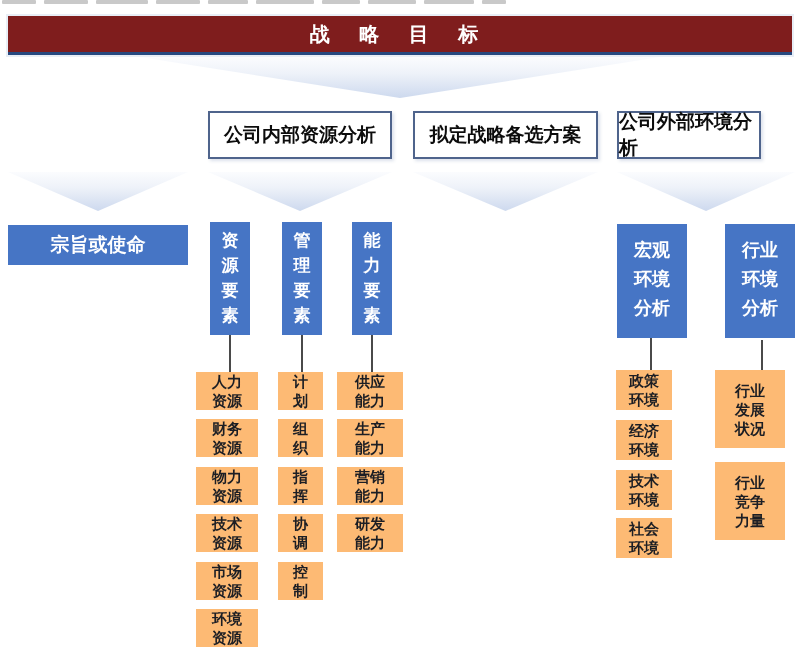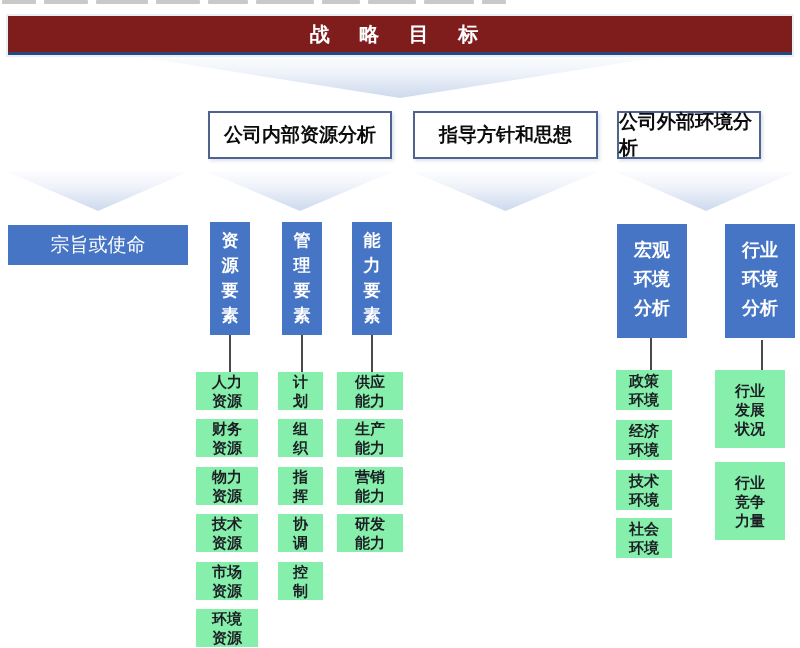--- a/index.html
+++ b/index.html
@@ -39,21 +39,21 @@
     display:flex;align-items:center;justify-content:center;
     box-shadow:2px 2px 3px rgba(120,140,180,0.25);
   }
   .phase1{left:8px;width:180px;}
   .phase2{left:208px;width:184px;}
   .phase3{left:413px;width:185px;}
   .phase4{left:617px;width:144px;}
 
   
   .blue{
-    position:absolute;background:#4675C5;color:#ffffff;font-weight:normal;
+    position:absolute;background:#4675C5;color:#ffffff;font-weight:bold;
     display:flex;align-items:center;justify-content:center;text-align:center;
   }
   .mission{left:8px;top:225px;width:180px;height:40px;font-size:19px;}
   .decision{left:413px;top:223px;width:185px;height:59px;font-size:17px;line-height:24px;white-space:pre-line;}
 
   .vbox{
     position:absolute;top:222px;width:40px;height:113px;background:#4675C5;
     color:#ffffff;font-weight:bold;font-size:17px;line-height:25px;
     text-align:center;white-space:pre-line;padding-top:6px;box-sizing:border-box;
   }
@@ -72,21 +72,21 @@
   
   .line{position:absolute;width:2px;background:#4a4a4a;}
   .line1{left:229px;top:335px;height:37px;}
   .line2{left:301px;top:335px;height:37px;}
   .line3{left:371px;top:335px;height:37px;}
   .line4{left:650px;top:338px;height:32px;}
   .line5{left:761px;top:340px;height:30px;}
 
   
   .item{
-    position:absolute;background:#86efac;color:#1c1e24;font-weight:bold;
+    position:absolute;background:#fdba74;color:#1c1e24;font-weight:bold;
     font-size:15px;line-height:19px;text-align:center;white-space:pre-line;
     display:flex;align-items:center;justify-content:center;
   }
   .c1{left:196px;width:62px;height:38px;}
   .c2{left:278px;width:45px;height:38px;}
   .c3{left:337px;width:66px;height:38px;}
   .c4{left:616px;width:56px;height:40px;}
   .c5{left:715px;width:70px;height:78px;}
 </style>
 </head>
@@ -105,21 +105,21 @@
     <div class="artifact" style="left:368px;width:48px;"></div>
     <div class="artifact" style="left:424px;width:50px;"></div>
     <div class="artifact" style="left:482px;width:24px;"></div>
   </div>
 
   <div class="banner">战 略 目 标</div>
 
   <div class="tri tri-big"></div>
 
   <div class="phase phase2">公司内部资源分析</div>
-  <div class="phase phase3">指导方针和思想</div>
+  <div class="phase phase3">拟定战略备选方案</div>
   <div class="phase phase4">公司外部环境分析</div>
 
   <div class="tri tri-s1"></div>
   <div class="tri tri-s2"></div>
   <div class="tri tri-s3"></div>
   <div class="tri tri-s4"></div>
 
   <div class="blue mission">宗旨或使命</div>
 
   <div class="vbox vbox1">资

